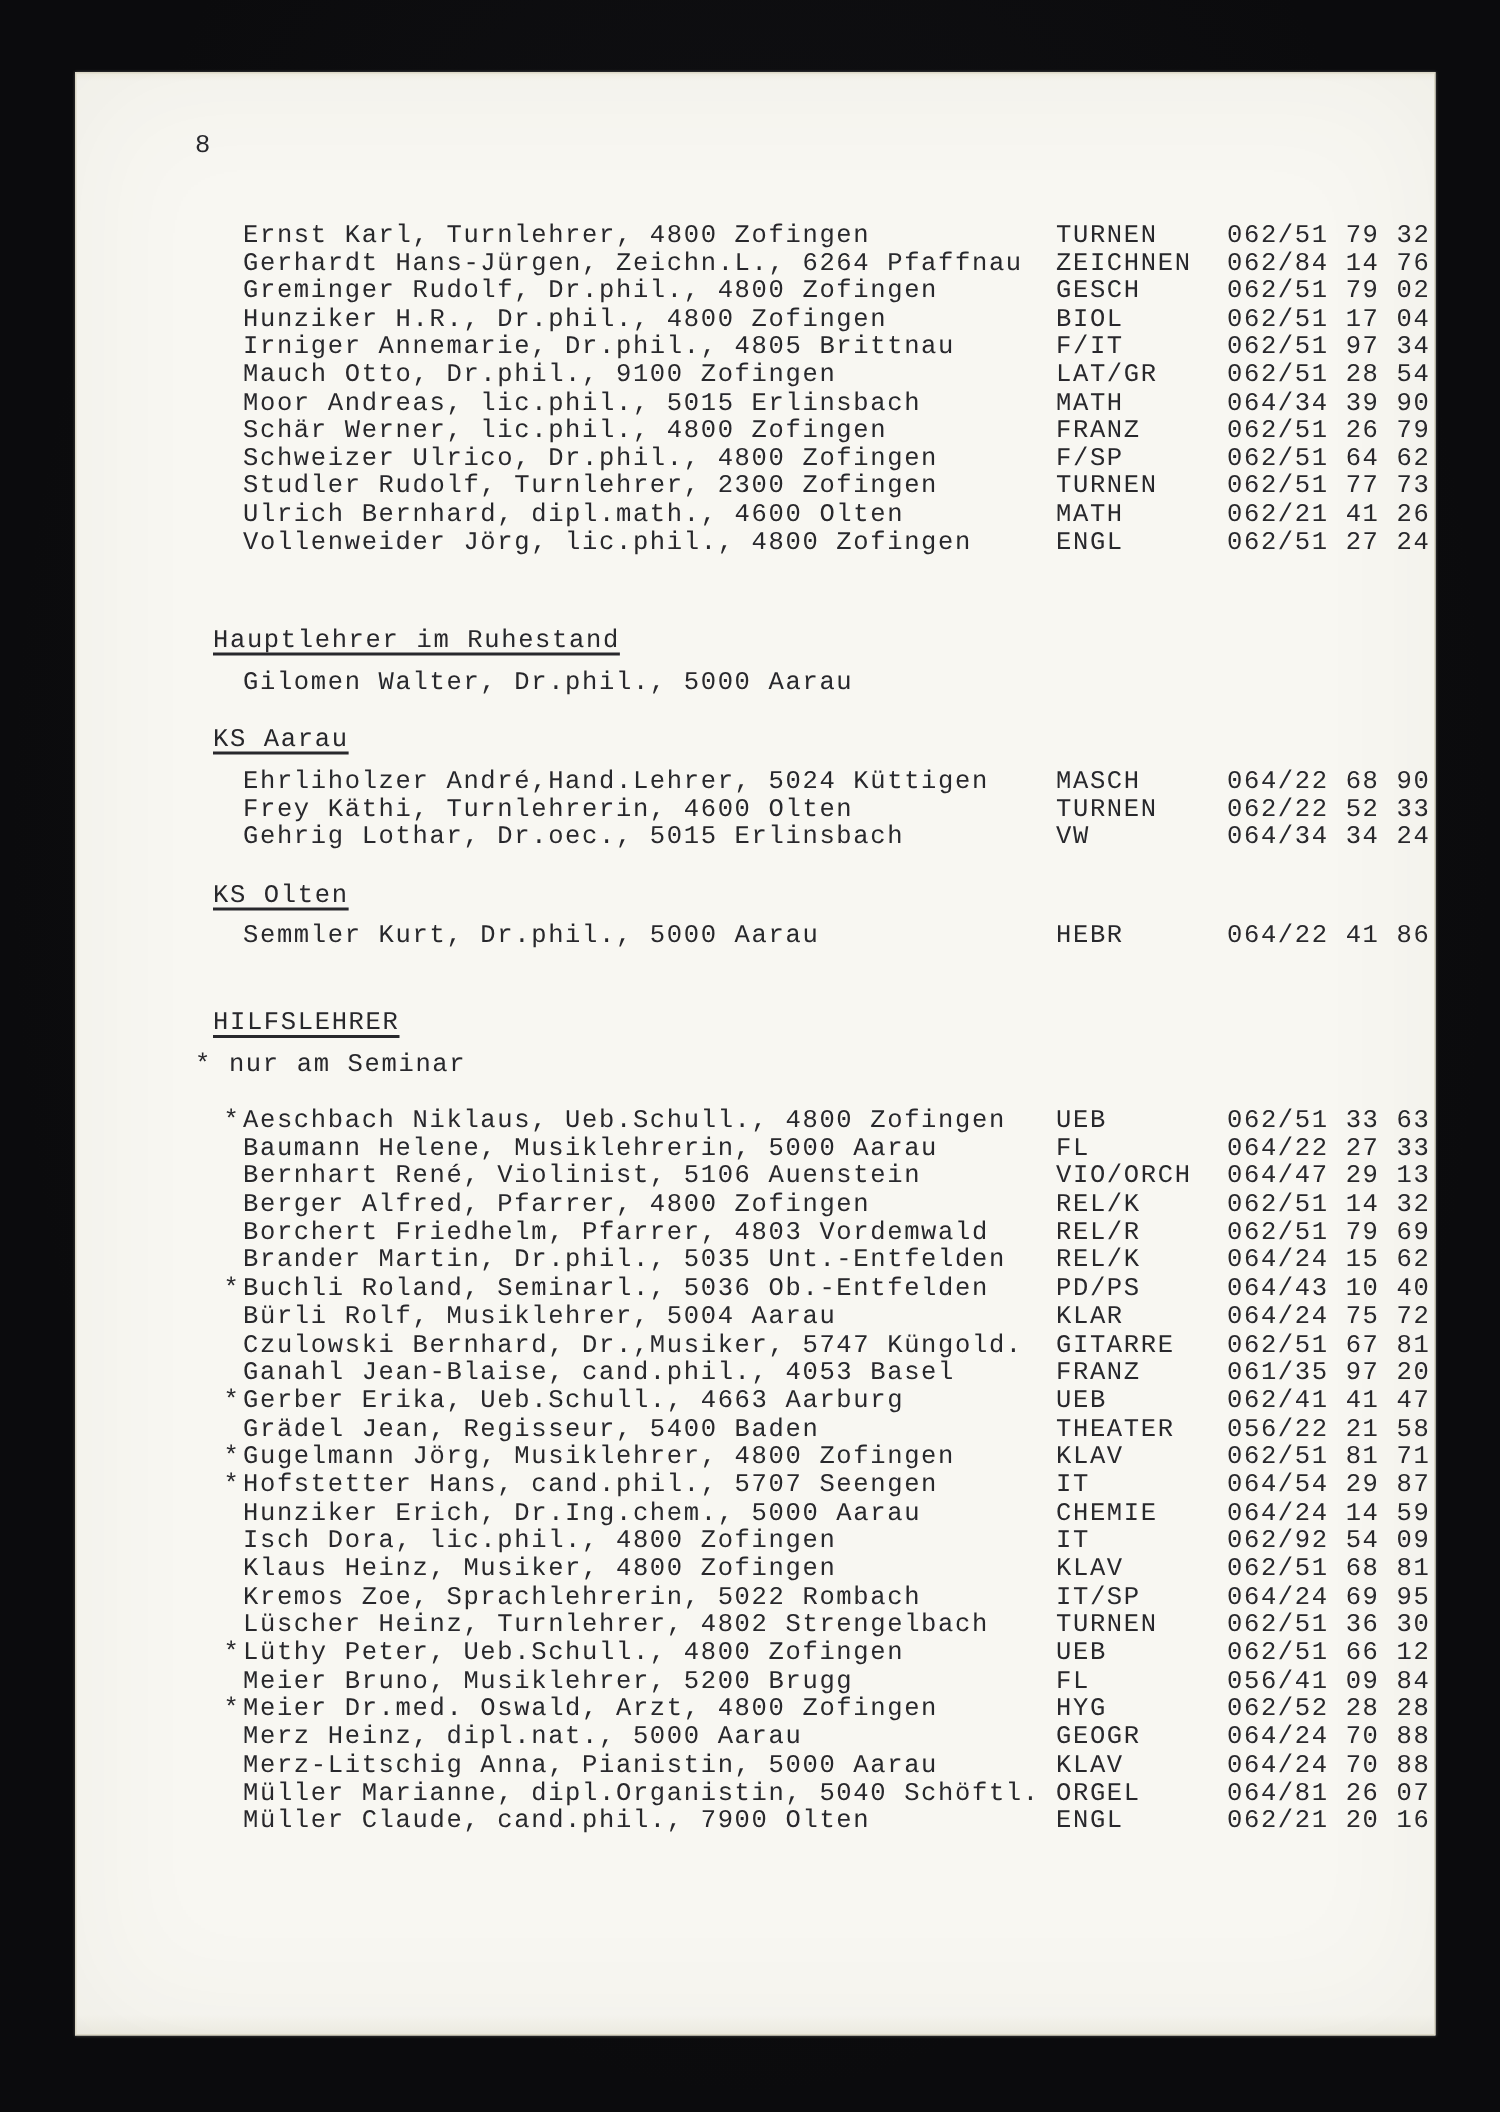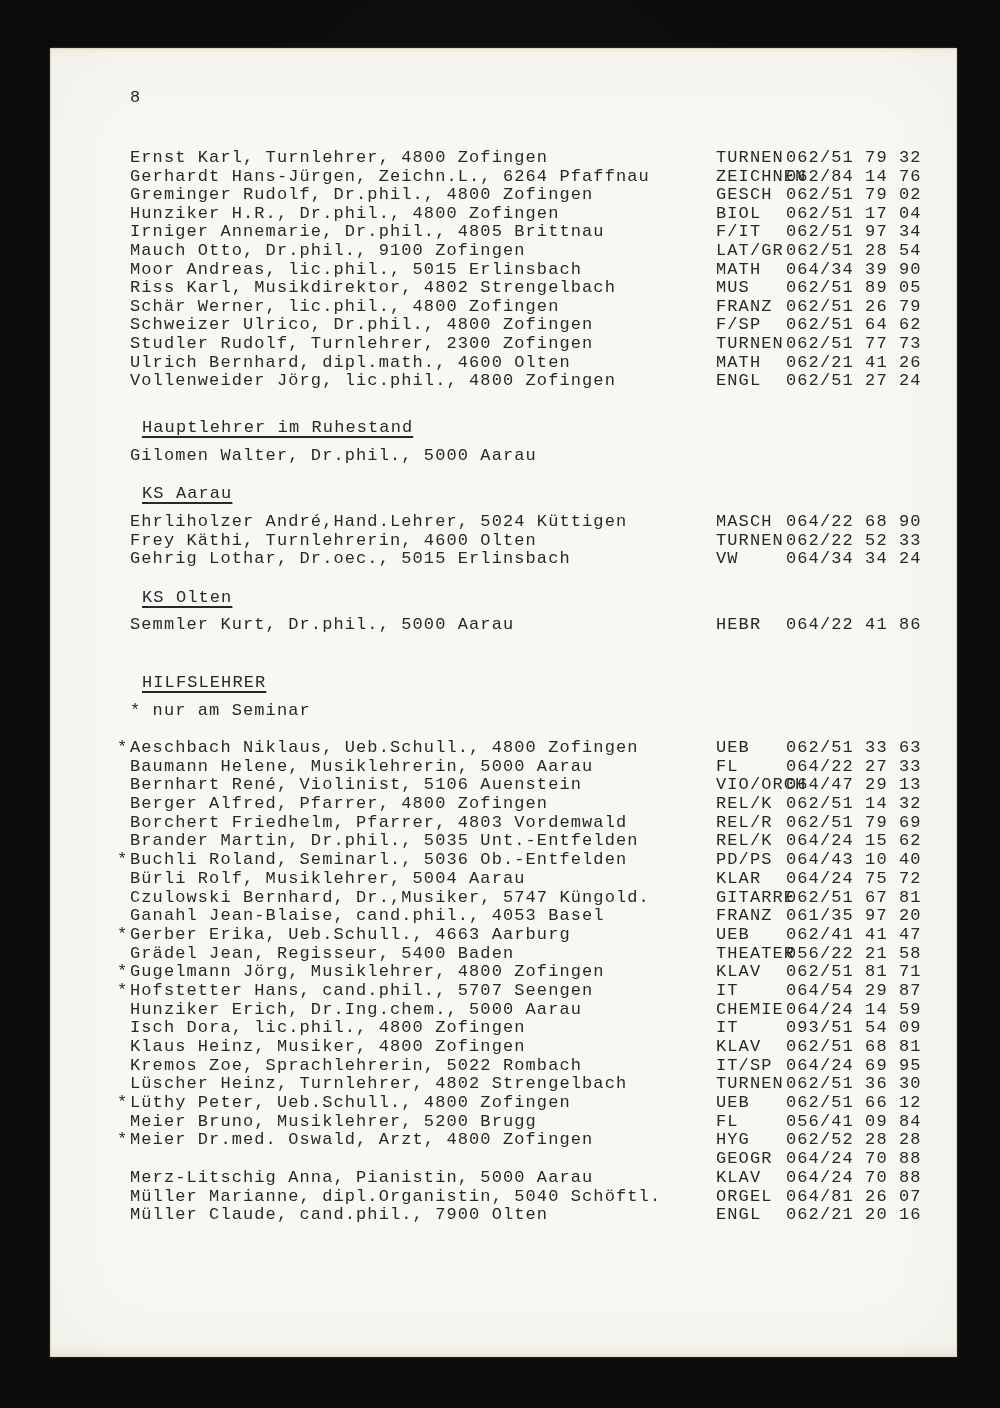--- a/index.html
+++ b/index.html
@@ -31,47 +31,46 @@
   }
   .pagenum { position:absolute; left:80px; top:40px; }
   .abs { position:absolute; }
   .heading {
     text-decoration:underline;
     text-underline-offset:4px;
     text-decoration-thickness:1.5px;
     white-space:pre;
     margin-left:12px;
   }
-  .rows { position:absolute; left:0; right:0; }
+  .rows { position:absolute; left:0; right:0;padding-left:32px; }
   .row { position:relative; height:18.6px; white-space:pre; }
   .rows.tight .row { height:18.7px; }
   .c-name { position:absolute; left:80px; top:0; }
   .c-star { position:absolute; left:67px; top:0; }
-  .c-subj { position:absolute; left:622px; top:0;margin-left:44px; }
+  .c-subj { position:absolute; left:622px; top:0; }
   .c-tel  { position:absolute; left:736px; top:0; }
   .note { white-space:pre; }
 </style>
 </head>
 <body>
 
 <div class="scan-bg"></div>
 
 <div class="page">
 
   <div class="pagenum">8</div>
 
   <div class="rows" style="top:100px;">
       <div class="row"><span class="c-name">Ernst Karl, Turnlehrer, 4800 Zofingen</span><span class="c-subj">TURNEN</span><span class="c-tel">062/51 79 32</span></div>
       <div class="row"><span class="c-name">Gerhardt Hans-Jürgen, Zeichn.L., 6264 Pfaffnau</span><span class="c-subj">ZEICHNEN</span><span class="c-tel">062/84 14 76</span></div>
       <div class="row"><span class="c-name">Greminger Rudolf, Dr.phil., 4800 Zofingen</span><span class="c-subj">GESCH</span><span class="c-tel">062/51 79 02</span></div>
       <div class="row"><span class="c-name">Hunziker H.R., Dr.phil., 4800 Zofingen</span><span class="c-subj">BIOL</span><span class="c-tel">062/51 17 04</span></div>
       <div class="row"><span class="c-name">Irniger Annemarie, Dr.phil., 4805 Brittnau</span><span class="c-subj">F/IT</span><span class="c-tel">062/51 97 34</span></div>
       <div class="row"><span class="c-name">Mauch Otto, Dr.phil., 9100 Zofingen</span><span class="c-subj">LAT/GR</span><span class="c-tel">062/51 28 54</span></div>
       <div class="row"><span class="c-name">Moor Andreas, lic.phil., 5015 Erlinsbach</span><span class="c-subj">MATH</span><span class="c-tel">064/34 39 90</span></div>
-      <div class="row"><span class="c-name">Riss Karl, Musikdirektor, 4802 Strengelbach</span><span class="c-subj">MUS</span><span class="c-tel">062/51 89 05</span></div>
       <div class="row"><span class="c-name">Schär Werner, lic.phil., 4800 Zofingen</span><span class="c-subj">FRANZ</span><span class="c-tel">062/51 26 79</span></div>
       <div class="row"><span class="c-name">Schweizer Ulrico, Dr.phil., 4800 Zofingen</span><span class="c-subj">F/SP</span><span class="c-tel">062/51 64 62</span></div>
       <div class="row"><span class="c-name">Studler Rudolf, Turnlehrer, 2300 Zofingen</span><span class="c-subj">TURNEN</span><span class="c-tel">062/51 77 73</span></div>
       <div class="row"><span class="c-name">Ulrich Bernhard, dipl.math., 4600 Olten</span><span class="c-subj">MATH</span><span class="c-tel">062/21 41 26</span></div>
       <div class="row"><span class="c-name">Vollenweider Jörg, lic.phil., 4800 Zofingen</span><span class="c-subj">ENGL</span><span class="c-tel">062/51 27 24</span></div>
     </div>
 
   <div class="abs heading" style="left:80px; top:370px;">Hauptlehrer im Ruhestand</div>
   <div class="rows" style="top:398px;">
       <div class="row"><span class="c-name">Gilomen Walter, Dr.phil., 5000 Aarau</span></div>
@@ -100,26 +99,26 @@
       <div class="row"><span class="c-name">Brander Martin, Dr.phil., 5035 Unt.-Entfelden</span><span class="c-subj">REL/K</span><span class="c-tel">064/24 15 62</span></div>
       <div class="row"><span class="c-star">*</span><span class="c-name">Buchli Roland, Seminarl., 5036 Ob.-Entfelden</span><span class="c-subj">PD/PS</span><span class="c-tel">064/43 10 40</span></div>
       <div class="row"><span class="c-name">Bürli Rolf, Musiklehrer, 5004 Aarau</span><span class="c-subj">KLAR</span><span class="c-tel">064/24 75 72</span></div>
       <div class="row"><span class="c-name">Czulowski Bernhard, Dr.,Musiker, 5747 Küngold.</span><span class="c-subj">GITARRE</span><span class="c-tel">062/51 67 81</span></div>
       <div class="row"><span class="c-name">Ganahl Jean-Blaise, cand.phil., 4053 Basel</span><span class="c-subj">FRANZ</span><span class="c-tel">061/35 97 20</span></div>
       <div class="row"><span class="c-star">*</span><span class="c-name">Gerber Erika, Ueb.Schull., 4663 Aarburg</span><span class="c-subj">UEB</span><span class="c-tel">062/41 41 47</span></div>
       <div class="row"><span class="c-name">Grädel Jean, Regisseur, 5400 Baden</span><span class="c-subj">THEATER</span><span class="c-tel">056/22 21 58</span></div>
       <div class="row"><span class="c-star">*</span><span class="c-name">Gugelmann Jörg, Musiklehrer, 4800 Zofingen</span><span class="c-subj">KLAV</span><span class="c-tel">062/51 81 71</span></div>
       <div class="row"><span class="c-star">*</span><span class="c-name">Hofstetter Hans, cand.phil., 5707 Seengen</span><span class="c-subj">IT</span><span class="c-tel">064/54 29 87</span></div>
       <div class="row"><span class="c-name">Hunziker Erich, Dr.Ing.chem., 5000 Aarau</span><span class="c-subj">CHEMIE</span><span class="c-tel">064/24 14 59</span></div>
-      <div class="row"><span class="c-name">Isch Dora, lic.phil., 4800 Zofingen</span><span class="c-subj">IT</span><span class="c-tel">093/51 54 09</span></div>
+      <div class="row"><span class="c-name">Isch Dora, lic.phil., 4800 Zofingen</span><span class="c-subj">IT</span><span class="c-tel">062/92 54 09</span></div>
       <div class="row"><span class="c-name">Klaus Heinz, Musiker, 4800 Zofingen</span><span class="c-subj">KLAV</span><span class="c-tel">062/51 68 81</span></div>
       <div class="row"><span class="c-name">Kremos Zoe, Sprachlehrerin, 5022 Rombach</span><span class="c-subj">IT/SP</span><span class="c-tel">064/24 69 95</span></div>
       <div class="row"><span class="c-name">Lüscher Heinz, Turnlehrer, 4802 Strengelbach</span><span class="c-subj">TURNEN</span><span class="c-tel">062/51 36 30</span></div>
       <div class="row"><span class="c-star">*</span><span class="c-name">Lüthy Peter, Ueb.Schull., 4800 Zofingen</span><span class="c-subj">UEB</span><span class="c-tel">062/51 66 12</span></div>
       <div class="row"><span class="c-name">Meier Bruno, Musiklehrer, 5200 Brugg</span><span class="c-subj">FL</span><span class="c-tel">056/41 09 84</span></div>
       <div class="row"><span class="c-star">*</span><span class="c-name">Meier Dr.med. Oswald, Arzt, 4800 Zofingen</span><span class="c-subj">HYG</span><span class="c-tel">062/52 28 28</span></div>
-      <div class="row"><span class="c-subj">GEOGR</span><span class="c-tel">064/24 70 88</span></div>
+      <div class="row"><span class="c-name">Merz Heinz, dipl.nat., 5000 Aarau</span><span class="c-subj">GEOGR</span><span class="c-tel">064/24 70 88</span></div>
       <div class="row"><span class="c-name">Merz-Litschig Anna, Pianistin, 5000 Aarau</span><span class="c-subj">KLAV</span><span class="c-tel">064/24 70 88</span></div>
       <div class="row"><span class="c-name">Müller Marianne, dipl.Organistin, 5040 Schöftl.</span><span class="c-subj">ORGEL</span><span class="c-tel">064/81 26 07</span></div>
       <div class="row"><span class="c-name">Müller Claude, cand.phil., 7900 Olten</span><span class="c-subj">ENGL</span><span class="c-tel">062/21 20 16</span></div>
     </div>
 
 </div>
 
 </body></html>

